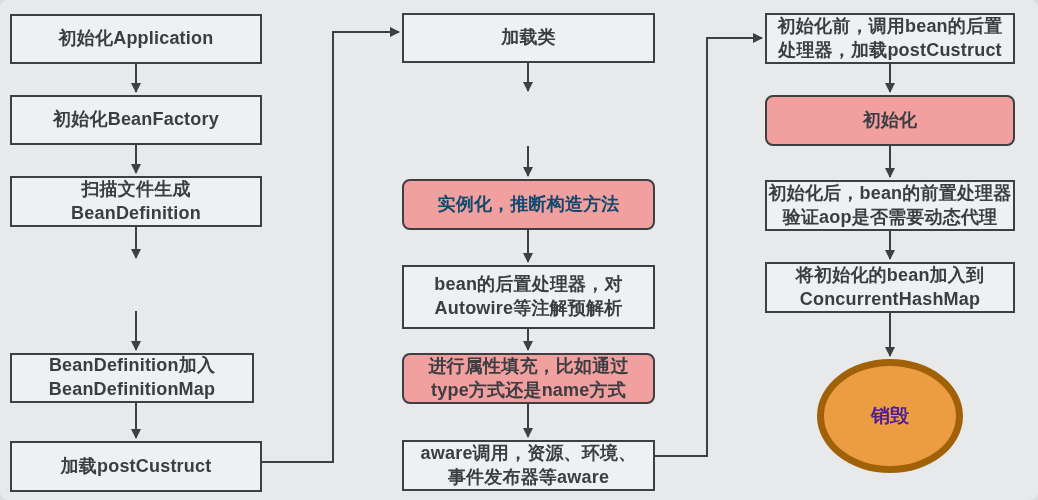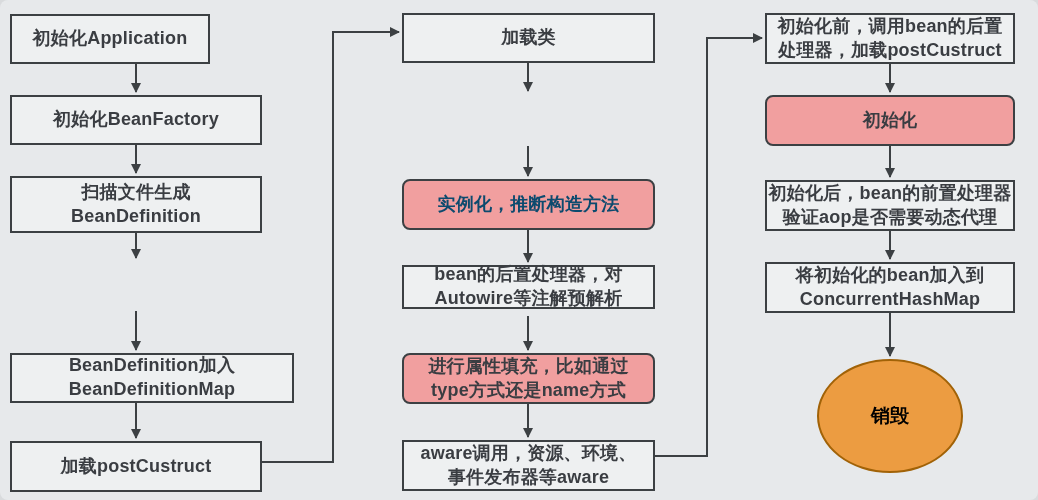--- a/index.html
+++ b/index.html
@@ -27,23 +27,23 @@
     text-align:center;
     white-space:pre-line;
     letter-spacing:0.2px;
   }
   .node.pink{background:#f19f9f;border-radius:8px;}
   .node.redtext{color:#0c4a6e;}
   .ellipse{
     position:absolute;
     box-sizing:border-box;
     background:#ec9c41;
-    border:2px solid #a16207;
+    border:7px solid #a16207;
     border-radius:50%;
-    color:#000000;
+    color:#4c1d95;
     font-size:19px;
     font-weight:bold;
     display:flex;
     align-items:center;
     justify-content:center;
   }
 </style>
 </head>
 <body>
 
@@ -73,31 +73,31 @@
       <line x1="890" y1="146" x2="890" y2="177" marker-end="url(#ah)"></line>
       <line x1="890" y1="231" x2="890" y2="259" marker-end="url(#ah)"></line>
       <line x1="890" y1="313" x2="890" y2="356" marker-end="url(#ah)"></line>
 
       <polyline points="262,462 333,462 333,32 399,32" marker-end="url(#ah)"></polyline>
 
       <polyline points="655,456 707,456 707,38 762,38" marker-end="url(#ah)"></polyline>
     </g>
   </svg>
 
-  <div class="node" style="left:10px;top:14px;width:200px;height:50px">初始化Application</div>
+  <div class="node" style="left:10px;top:14px;width:252px;height:50px">初始化Application</div>
   <div class="node" style="left:10px;top:95px;width:252px;height:50px">初始化BeanFactory</div>
-  <div class="node" style="left:10px;top:176px;width:252px;height:57px">扫描文件生成
+  <div class="node" style="left:10px;top:176px;width:252px;height:51px">扫描文件生成
 BeanDefinition</div>
-  <div class="node" style="left:10px;top:353px;width:284px;height:50px">BeanDefinition加入
+  <div class="node" style="left:10px;top:353px;width:244px;height:50px">BeanDefinition加入
 BeanDefinitionMap</div>
   <div class="node" style="left:10px;top:441px;width:252px;height:51px">加载postCustruct</div>
 
   <div class="node" style="left:402px;top:13px;width:253px;height:50px">加载类</div>
   <div class="node pink redtext" style="left:402px;top:179px;width:253px;height:51px">实例化，推断构造方法</div>
-  <div class="node" style="left:402px;top:265px;width:253px;height:44px">bean的后置处理器，对
+  <div class="node" style="left:402px;top:265px;width:253px;height:64px">bean的后置处理器，对
 Autowire等注解预解析</div>
   <div class="node" style="left:402px;top:440px;width:253px;height:51px">aware调用，资源、环境、
 事件发布器等aware</div>
   <div class="node pink" style="left:402px;top:353px;width:253px;height:51px">进行属性填充，比如通过
 type方式还是name方式</div>
 
   <div class="node" style="left:765px;top:13px;width:250px;height:51px">初始化前，调用bean的后置
 处理器，加载postCustruct</div>
   <div class="node pink" style="left:765px;top:95px;width:250px;height:51px">初始化</div>
   <div class="node" style="left:765px;top:180px;width:250px;height:51px">初始化后，bean的前置处理器

